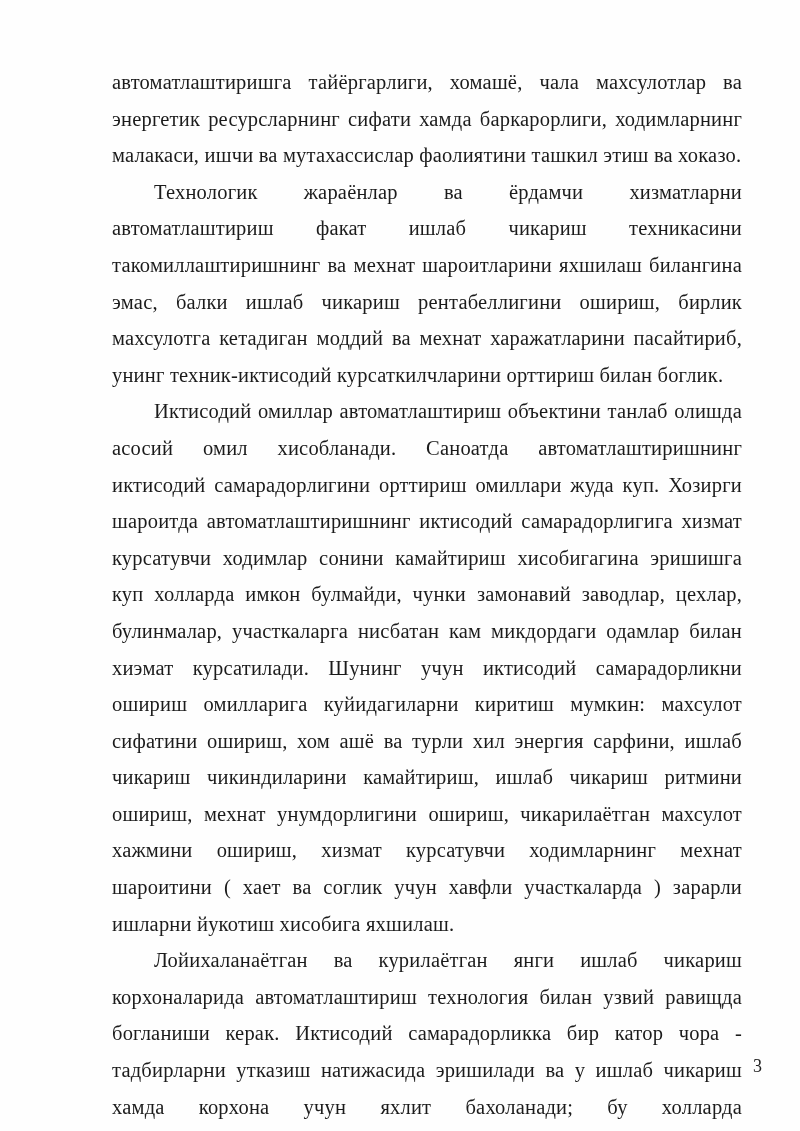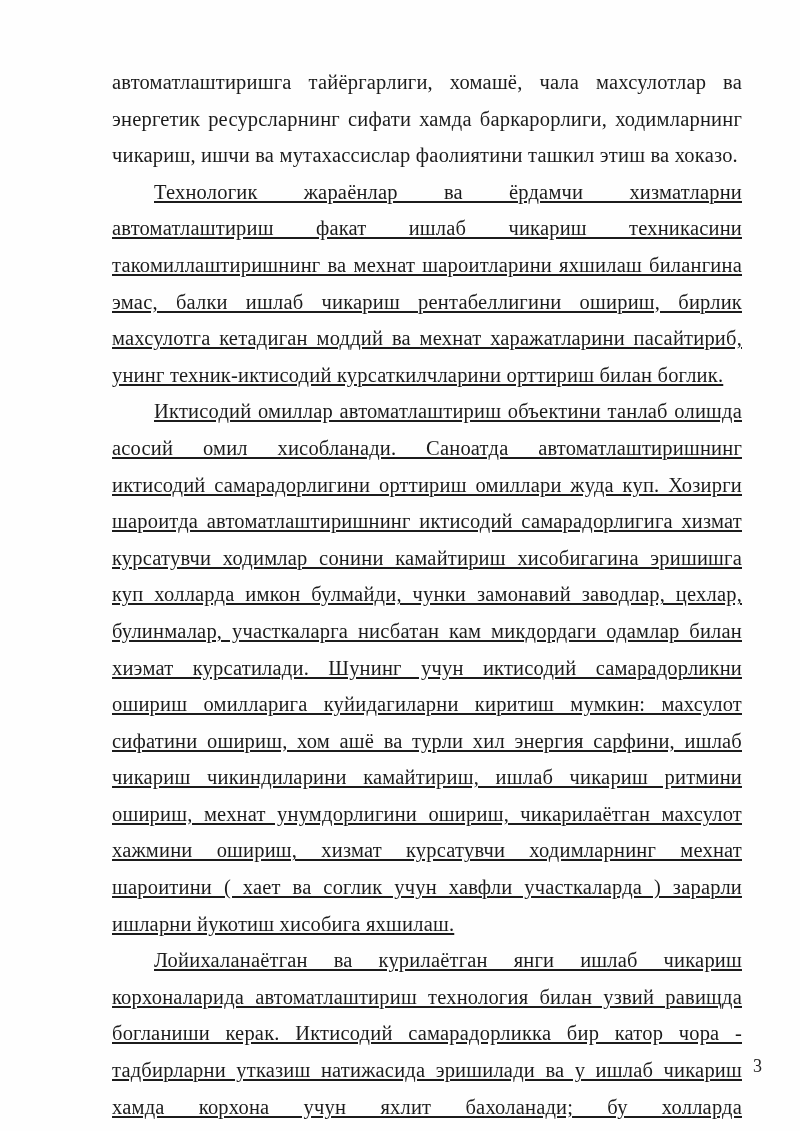--- a/index.html
+++ b/index.html
@@ -27,36 +27,35 @@
     letter-spacing: 0.2px;
   }
   .text-block p {
     margin: 0;
     padding: 0;
     text-align: justify;
     text-justify: inter-word;
   }
   .text-block p.indented {
     text-indent: 42px;
-    text-decoration: underline;
   }
   .page-number {
     position: absolute;
     right: 38px;
     bottom: 56px;
     font-size: 18px;
     line-height: 18px;
     color: #222222;
   }
 </style>
 </head>
 <body>
 
 <div class="page">
   <div class="text-block">
-    <p>автоматлаштиришга тайёргарлиги, хомашё, чала махсулотлар ва энергетик ресурсларнинг сифати хамда баркарорлиги, ходимларнинг чикариш, ишчи ва мутахассислар фаолиятини ташкил этиш ва хоказо.</p>
+    <p>автоматлаштиришга тайёргарлиги, хомашё, чала махсулотлар ва энергетик ресурсларнинг сифати хамда баркарорлиги, ходимларнинг малакаси, ишчи ва мутахассислар фаолиятини ташкил этиш ва хоказо.</p>
     <p class="indented">Технологик жараёнлар ва ёрдамчи хизматларни автоматлаштириш факат ишлаб чикариш техникасини такомиллаштиришнинг ва мехнат шароитларини яхшилаш билангина эмас, балки ишлаб чикариш рентабеллигини ошириш, бирлик махсулотга кетадиган моддий ва мехнат харажатларини пасайтириб, унинг техник-иктисодий курсаткилчларини орттириш билан боглик.</p>
     <p class="indented">Иктисодий омиллар автоматлаштириш объектини танлаб олишда асосий омил хисобланади. Саноатда автоматлаштиришнинг иктисодий самарадорлигини орттириш омиллари жуда куп. Хозирги шароитда автоматлаштиришнинг иктисодий самарадорлигига хизмат курсатувчи ходимлар сонини камайтириш хисобигагина эришишга куп холларда имкон булмайди, чунки замонавий заводлар, цехлар, булинмалар, участкаларга нисбатан кам микдордаги одамлар билан хиэмат курсатилади. Шунинг учун иктисодий самарадорликни ошириш омилларига куйидагиларни киритиш мумкин: махсулот сифатини ошириш, хом ашё ва турли хил энергия сарфини, ишлаб чикариш чикиндиларини камайтириш, ишлаб чикариш ритмини ошириш, мехнат унумдорлигини ошириш, чикарилаётган махсулот хажмини ошириш, хизмат курсатувчи ходимларнинг мехнат шароитини ( хает ва соглик учун хавфли участкаларда ) зарарли ишларни йукотиш хисобига яхшилаш.</p>
     <p class="indented">Лойихаланаётган ва курилаётган янги ишлаб чикариш корхоналарида автоматлаштириш технология билан узвий равищда богланиши керак. Иктисодий самарадорликка бир катор чора - тадбирларни утказиш натижасида эришилади ва у ишлаб чикариш хамда корхона учун яхлит бахоланади; бу холларда автоматлаштиришни мустакил равишда иктисодий бахолаш купинча кийинлашади, чунки бу янги ишлаб чикаришнинг ёки корхонанинг умумий иктисодий бахоси билан кушилиб кетади.</p>
   </div>
 
   <div class="page-number">3</div>
 </div>
 
 </body></html>

